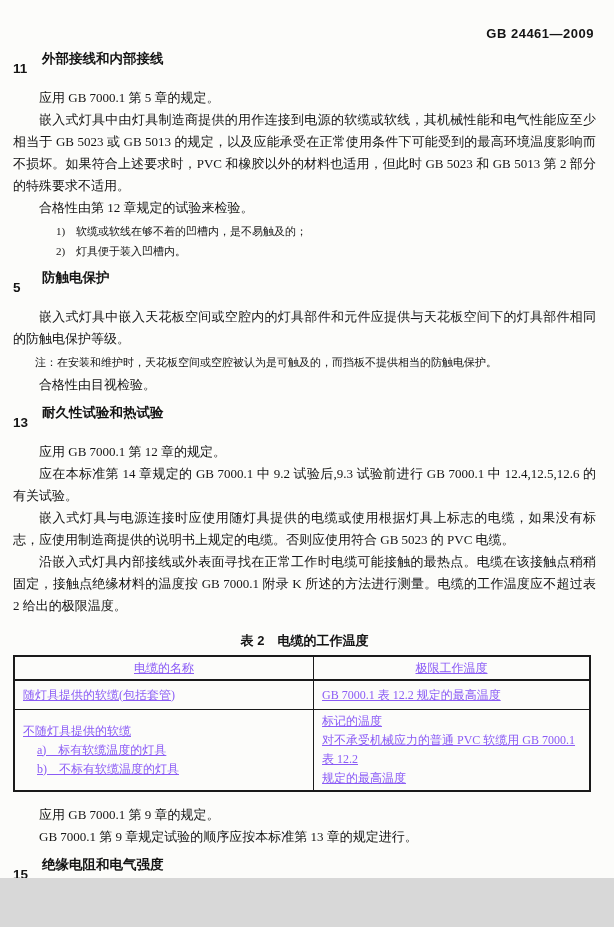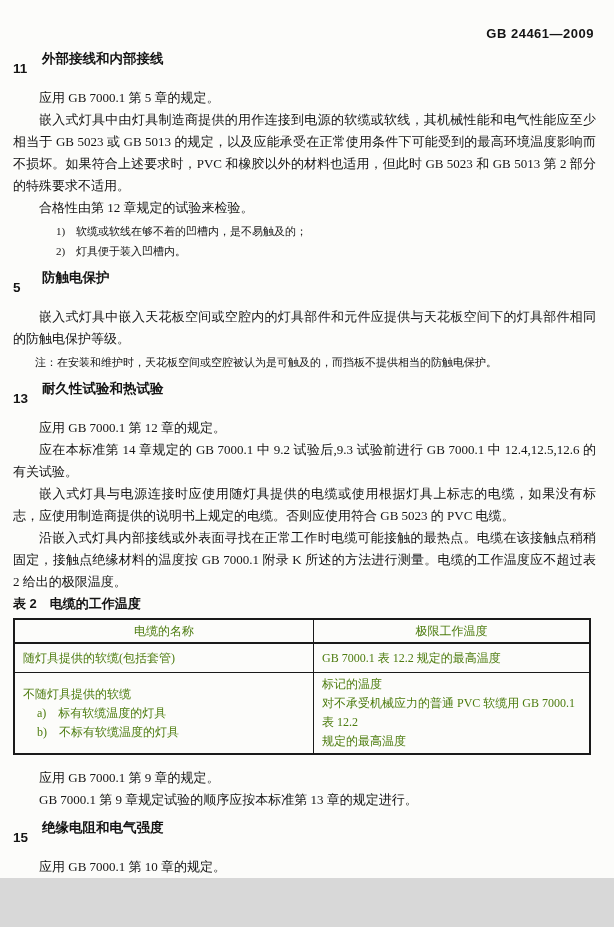--- a/index.html
+++ b/index.html
@@ -37,32 +37,34 @@
     margin: 0;
     font-size: 13px;
     line-height: 22px;
     text-indent: 2em;
     text-align: justify;
   }
   .note { margin: 2px 0 2px 0; font-size: 11px; line-height: 20px; }
   .note-intro { margin: 0; text-indent: 2em; }
   .note-item { margin: 0 0 0 3.9em; }
   .table-caption {
+    text-align: center;
     font-family: "Liberation Sans", "DejaVu Sans", sans-serif;
     font-weight: bold;
     font-size: 13px;
     line-height: 18px;
-    margin: 2px 0 5px 0;
+    margin: 15px 0 5px 0;
   }
   table.t2 {
     border-collapse: collapse;
     table-layout: fixed;
     width: 578px;
     font-size: 12px;
-    color: #4d7c0f;
+    color: #8b5cf6;
+    text-decoration: underline;
   }
   table.t2 th, table.t2 td { border: 1px solid #1a1a1a; }
   table.t2 { border: 2px solid #1a1a1a; }
   table.t2 th {
     font-weight: normal;
     text-align: center;
     height: 22px;
     border-bottom: 2px solid #1a1a1a;
     padding: 0 4px;
   }
@@ -96,20 +98,21 @@
 
   <div class="section">
     <h2 class="sec-heading">
       <span class="sec-num">5</span>
       <span class="sec-title">防触电保护</span>
     </h2>
     <p class="para">嵌入式灯具中嵌入天花板空间或空腔内的灯具部件和元件应提供与天花板空间下的灯具部件相同的防触电保护等级。</p>
     <div class="note">
       <p class="note-intro">注：在安装和维护时，天花板空间或空腔被认为是可触及的，而挡板不提供相当的防触电保护。</p>
     </div>
+    <p class="para">合格性由目视检验。</p>
   </div>
 
   <div class="section">
     <h2 class="sec-heading">
       <span class="sec-num">13</span>
       <span class="sec-title">耐久性试验和热试验</span>
     </h2>
     <p class="para">应用 GB 7000.1 第 12 章的规定。</p>
     <p class="para">应在本标准第 14 章规定的 GB 7000.1 中 9.2 试验后,9.3 试验前进行 GB 7000.1 中 12.4,12.5,12.6 的有关试验。</p>
     <p class="para">嵌入式灯具与电源连接时应使用随灯具提供的电缆或使用根据灯具上标志的电缆，如果没有标志，应使用制造商提供的说明书上规定的电缆。否则应使用符合 GB 5023 的 PVC 电缆。</p>

